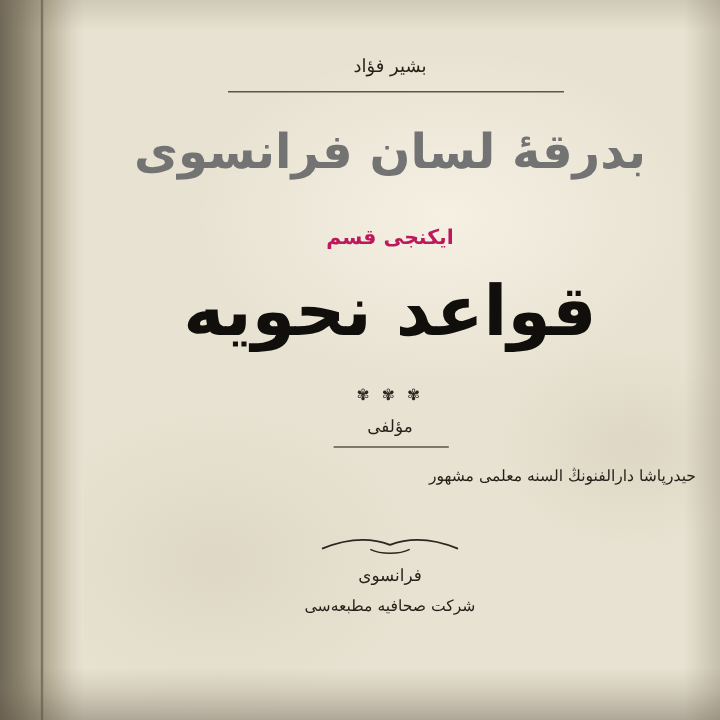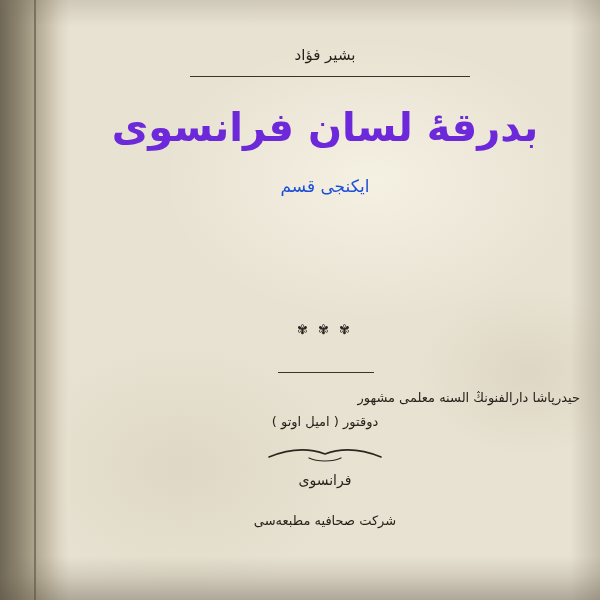--- a/index.html
+++ b/index.html
@@ -126,31 +126,32 @@
   }
 
   .title-main {
     position: absolute;
     top: 100px;
     left: 0;
     right: 0;
     font-family: "DejaVu Sans", sans-serif;
     font-size: 40px;
     line-height: 1.35;
-    color: #6d28d9;
+    color: #737373;
     font-weight: 600;
   }
 
   .subtitle-small {
     position: absolute;
-    top: 176px;
+    top: 188px;
     left: 0;
     right: 0;
     font-size: 17px;
-    color: #1d4ed8;
+    color: #be185d;
+    font-weight: bold;
   }
 
   .title-big {
     position: absolute;
     top: 222px;
     left: 0;
     right: 0;
     font-size: 58px;
     line-height: 1.3;
     color: #110f0b;
@@ -223,21 +224,20 @@
     font-size: 14px;
     color: #241f18;
   }
   .imprint-press {
     position: absolute;
     top: 498px;
     left: 0;
     right: 0;
     font-size: 13px;
     color: #241f18;
-    margin-top: 15px;
   }
   .imprint-year {
     position: absolute;
     top: 526px;
     left: 0;
     right: 0;
     font-size: 15px;
     color: #1d1a15;
     letter-spacing: 1px;
   }
@@ -252,29 +252,30 @@
   <div class="page-content">
 
     <div class="author-line">بشير فؤاد</div>
 
     <div class="rule-top"></div>
 
     <div class="title-main">بدرقهٔ لسان فرانسوی</div>
 
     <div class="subtitle-small">ایکنجی قسم</div>
 
+    <div class="title-big">قواعد نحویه</div>
 
     <div class="ornament-1">✾ ✾ ✾</div>
 
+    <div class="byline-label">مؤلفی</div>
 
     <div class="rule-mid"></div>
 
     <div class="byline-1">حیدرپاشا دارالفنونڭ السنه معلمی مشهور</div>
 
-    <div class="byline-2">دوقتور ( امیل اوتو )</div>
 
     <div class="ornament-2">
       <svg width="120" height="18" viewBox="0 0 120 18" aria-hidden="true">
         <path d="M4 11 C 26 2, 44 2, 60 8 C 76 2, 94 2, 116 11" fill="none" stroke="#2b2620" stroke-width="1.6" stroke-linecap="round"></path>
         <path d="M44 12 C 52 16, 68 16, 76 12" fill="none" stroke="#2b2620" stroke-width="1.2" stroke-linecap="round"></path>
       </svg>
     </div>
 
     <div class="imprint-city">فرانسوی</div>
 

